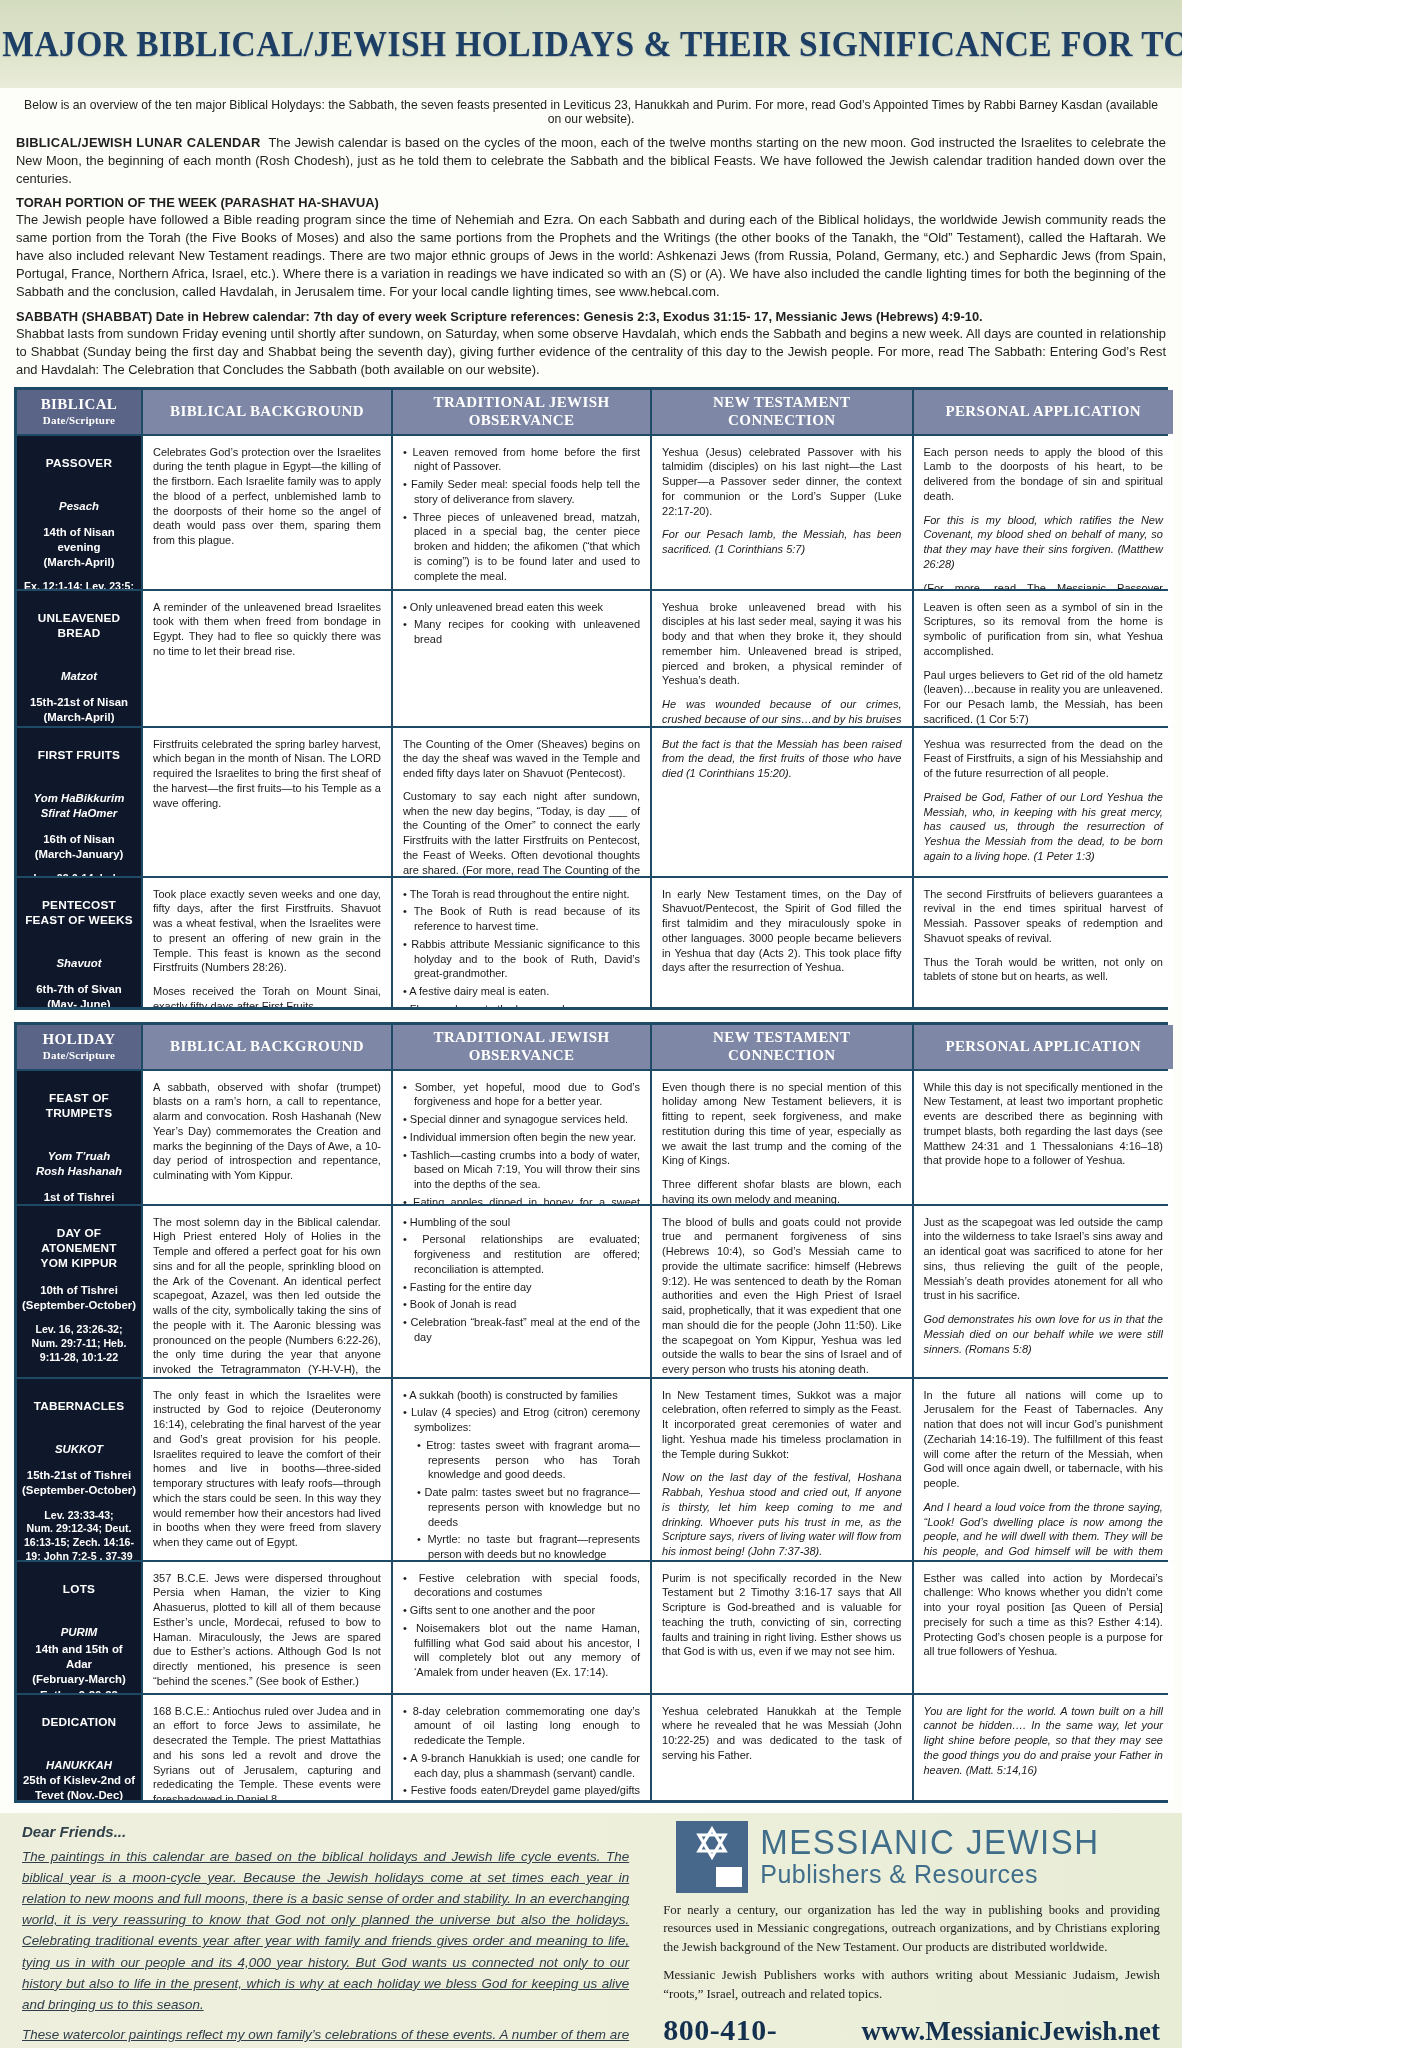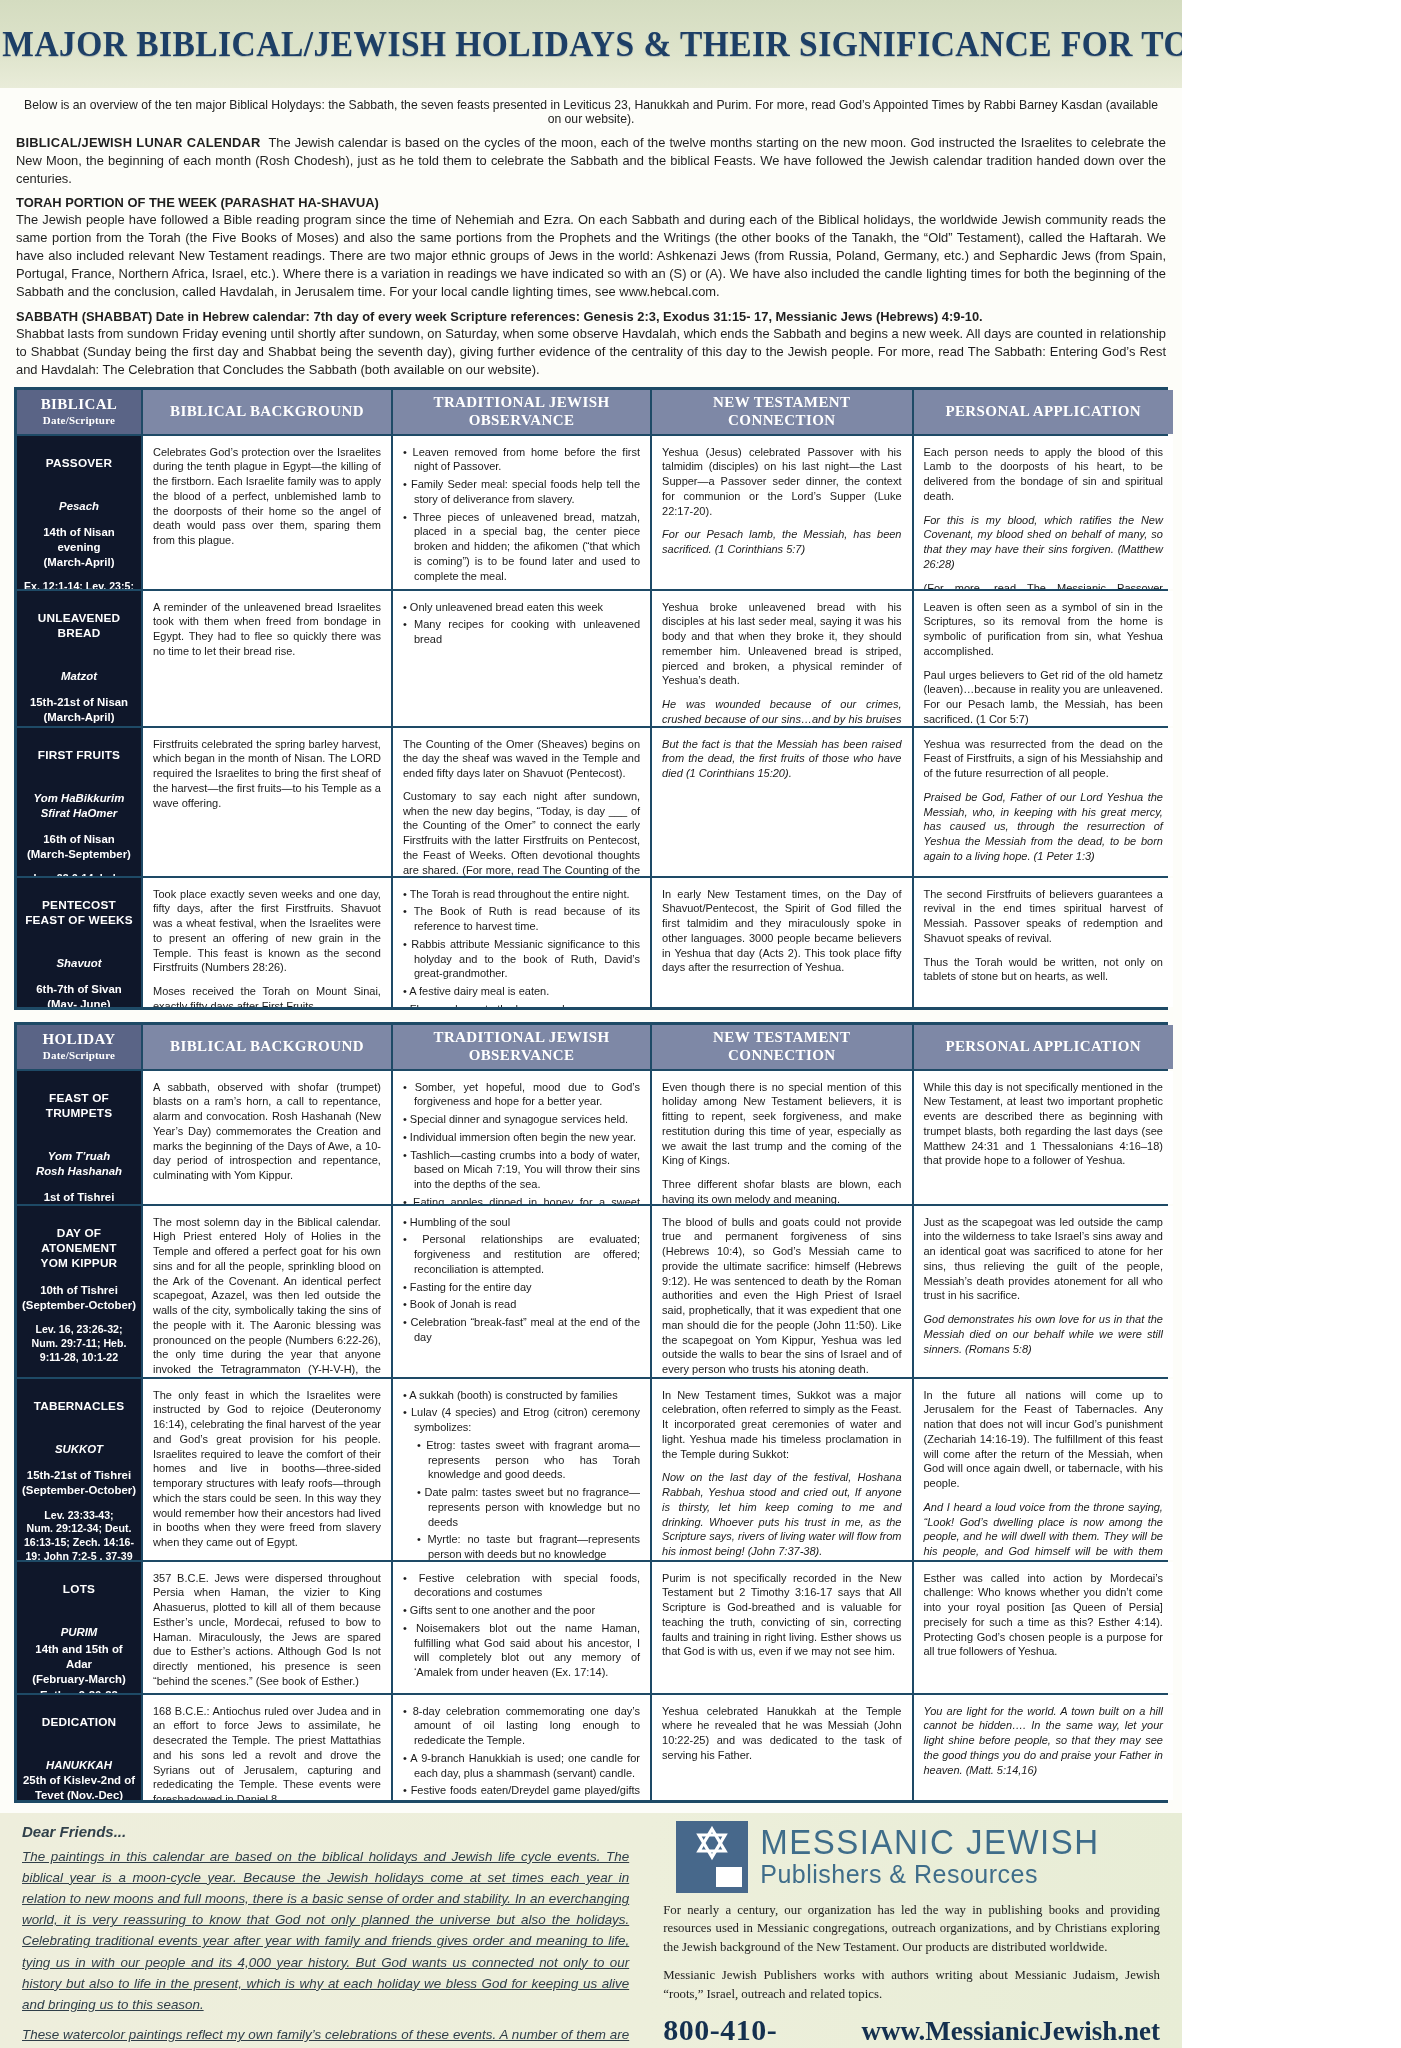--- a/index.html
+++ b/index.html
@@ -175,21 +175,21 @@
             <p>Leaven is often seen as a symbol of sin in the Scriptures, so its removal from the home is symbolic of purification from sin, what Yeshua accomplished.</p>
             <p>Paul urges believers to Get rid of the old hametz (leaven)…because in reality you are unleavened. For our Pesach lamb, the Messiah, has been sacrificed. (1 Cor 5:7)</p>
           </div>
         </div>
 
       <div class="c-hol">
         <div class="hname">FIRST FRUITS</div>
         <div class="htranslit">Yom HaBikkurim
 Sfirat HaOmer</div>
         <div class="hdate">16th of Nisan
-(March-September)</div>
+(March-January)</div>
         <div class="hscript">Lev. 23:9-14; Luke 24:13-35; 1 Cor. 15:20-23</div>
       </div>
       <div class="c-body">
           <div class="paras">
             <p>Firstfruits celebrated the spring barley harvest, which began in the month of Nisan. The LORD required the Israelites to bring the first sheaf of the harvest—the first fruits—to his Temple as a wave offering.</p>
           </div>
         </div>
       <div class="c-body">
           <ul class="obs plain">
             <li>The Counting of the Omer (Sheaves) begins on the day the sheaf was waved in the Temple and ended fifty days later on Shavuot (Pentecost).</li>

